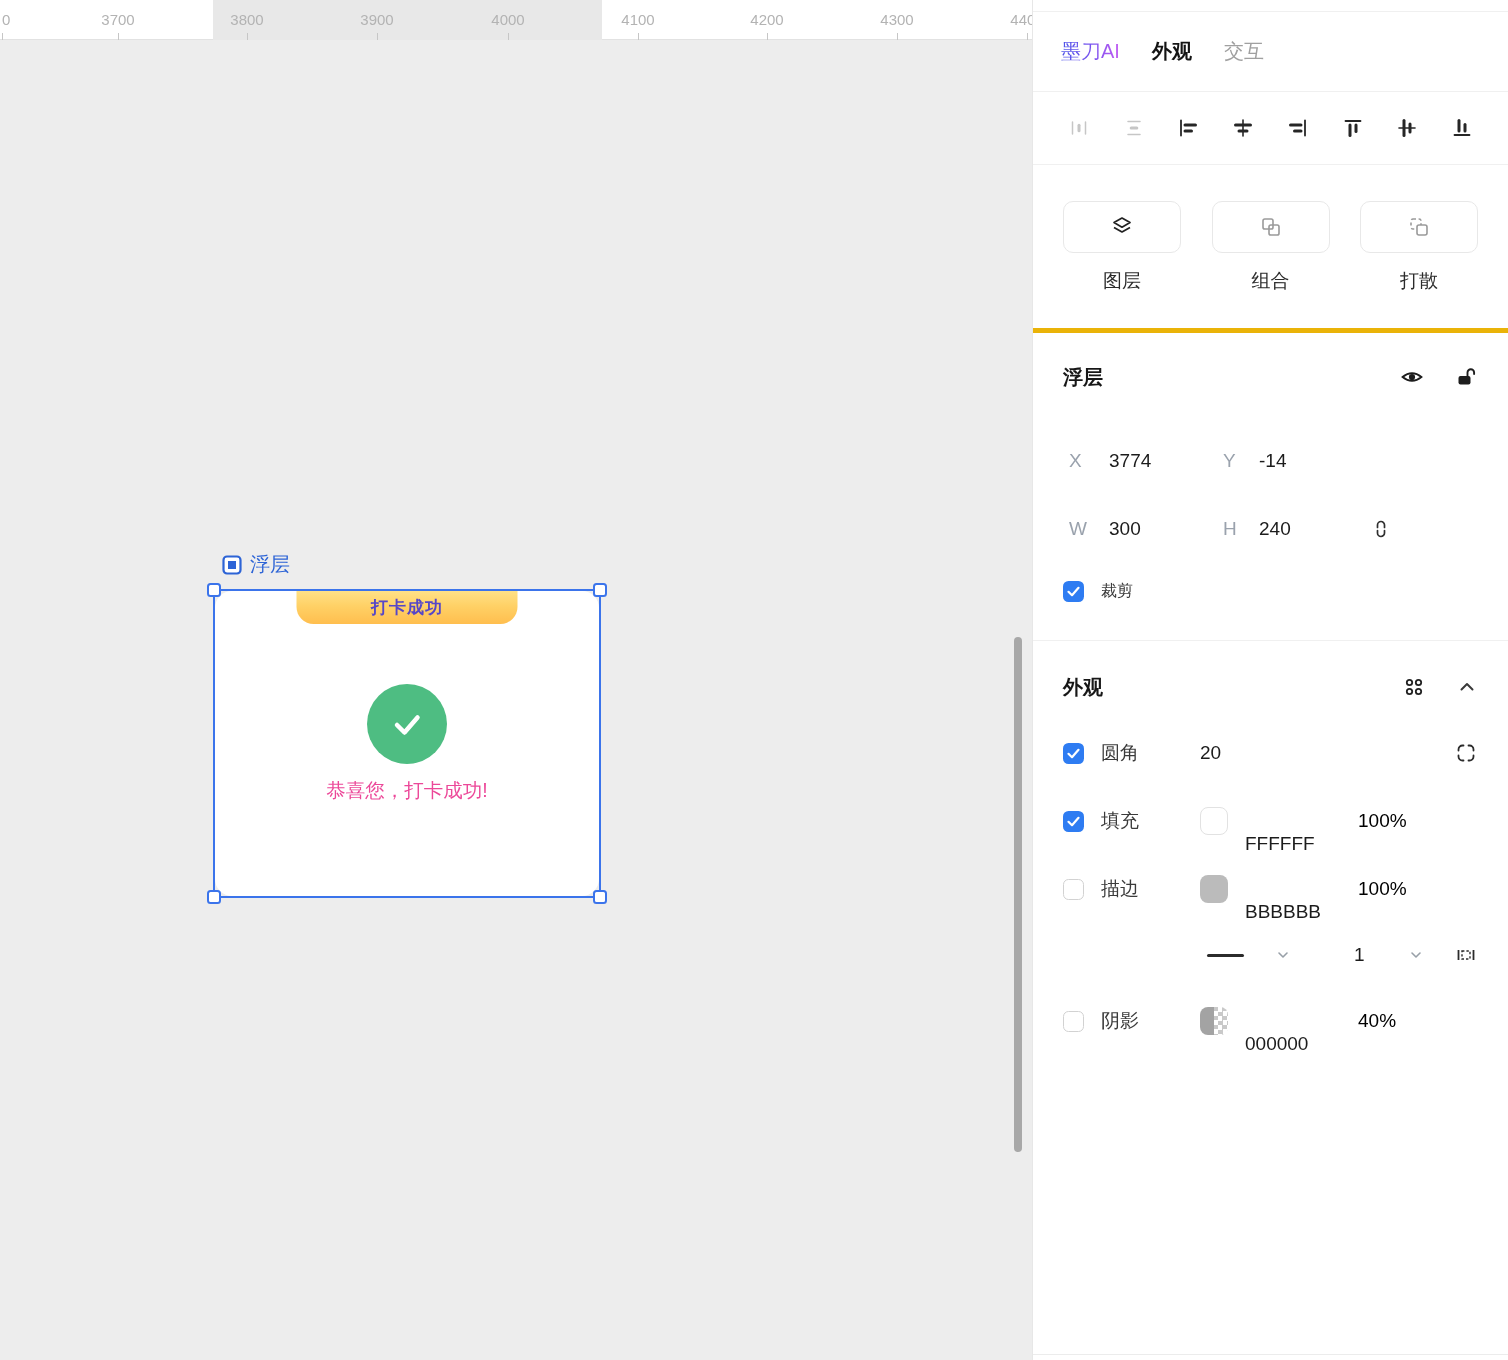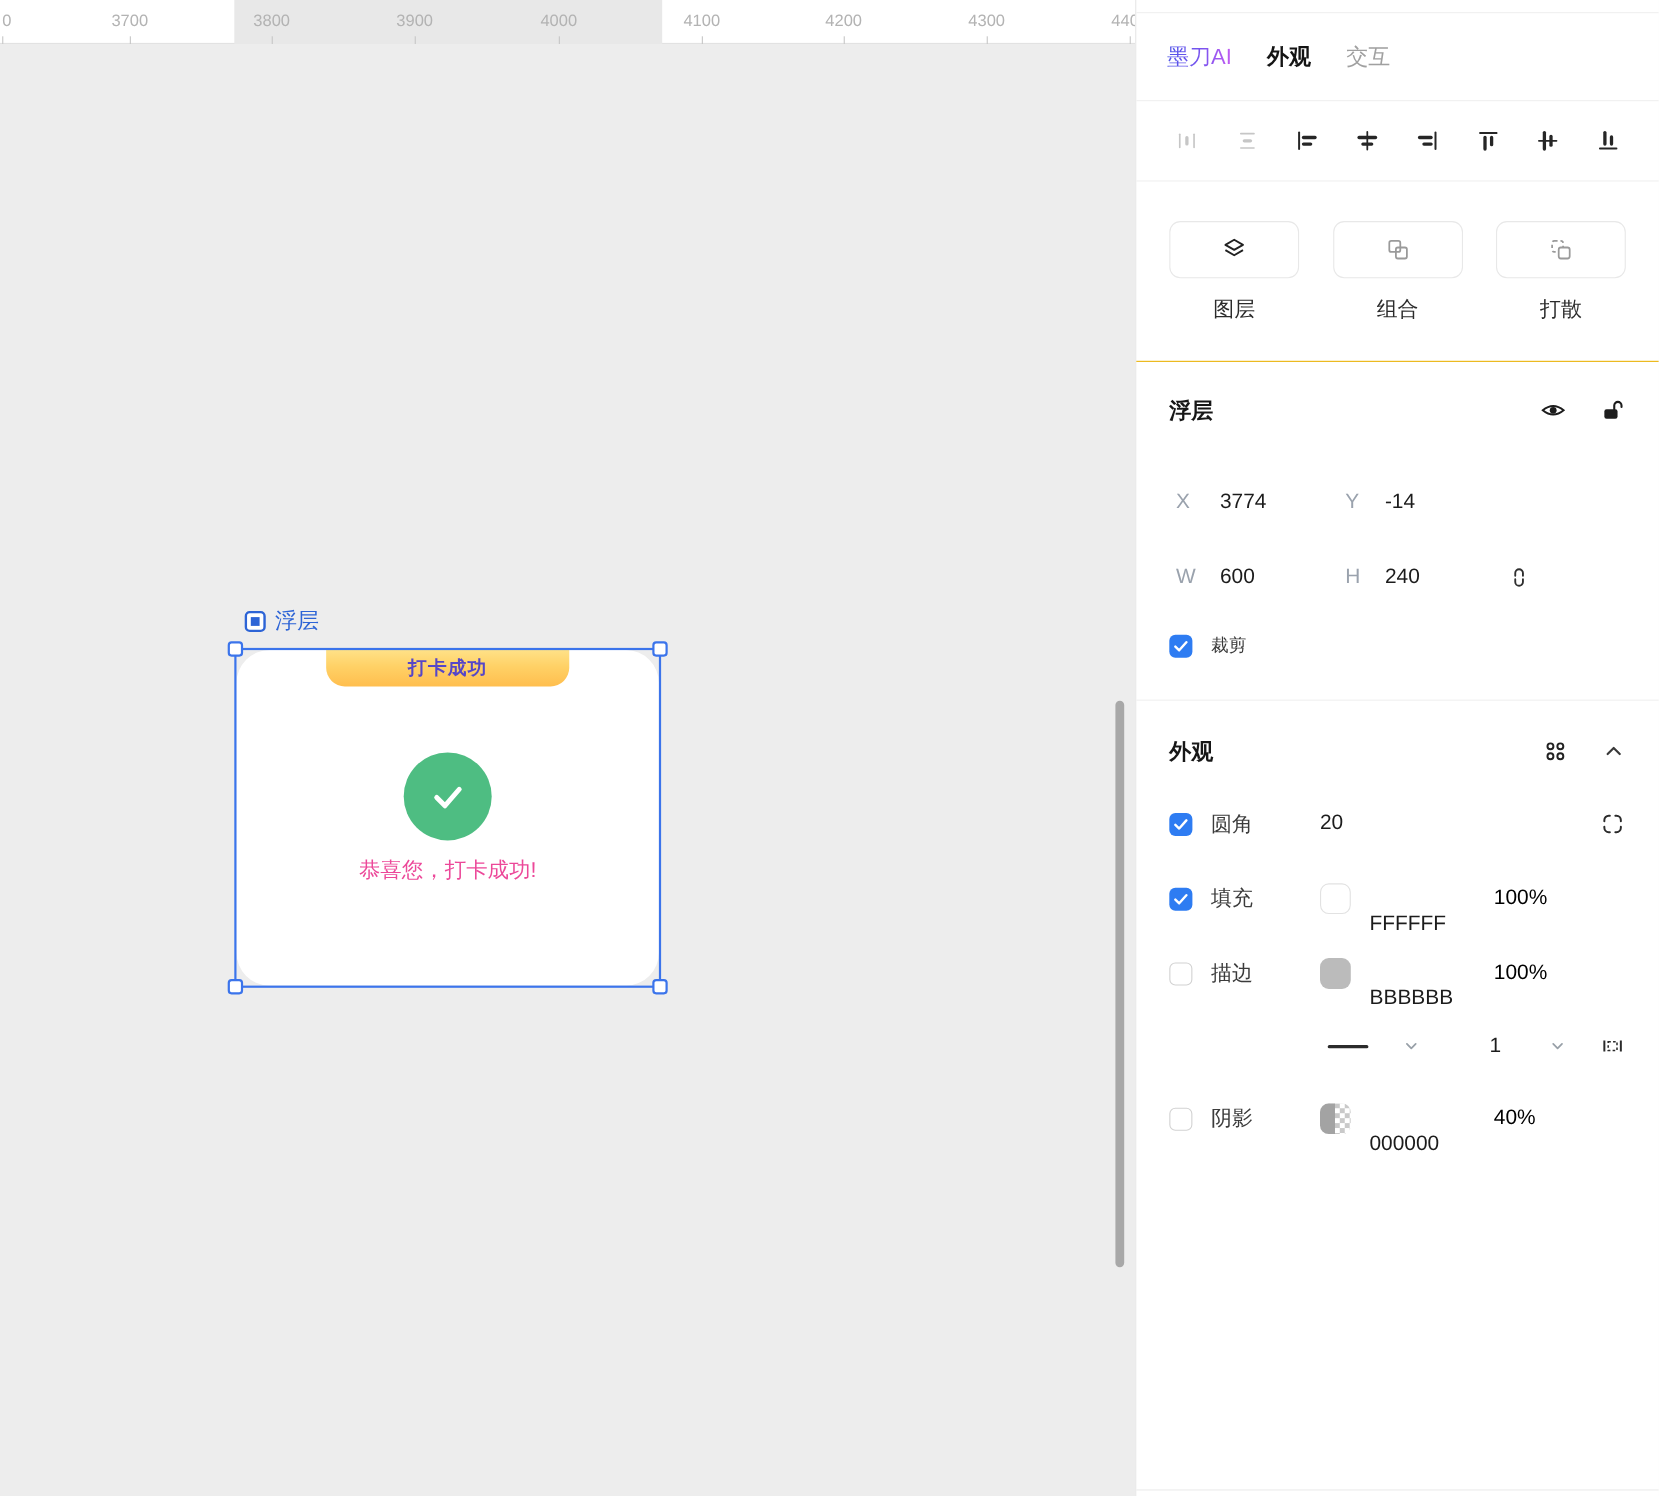--- a/index.html
+++ b/index.html
@@ -14,42 +14,42 @@
   .rlabel { position:absolute; top:19px; transform:translate(-50%,-50%); font-size:15px; color:#b3b3b3; white-space:nowrap; }
   .rlabel.edge { transform:translate(0,-50%); }
   .rmark { position:absolute; top:33px; left:0; width:1px; height:7px; background:#c6c6c6; }
 
   .selection-label { position:absolute; left:222px; top:551px; display:flex; align-items:center; gap:8px; color:#2d64d6; font-size:20px; font-weight:500; }
   .selection { position:absolute; left:213px; top:589px; width:388px; height:309px; border:2px solid #3b74eb; }
   .handle { position:absolute; width:14px; height:14px; background:#fff; border:2px solid #3b74eb; border-radius:3.5px; }
   .h-tl { left:-8px; top:-8px; } .h-tr { right:-8px; top:-8px; }
   .h-bl { left:-8px; bottom:-8px; } .h-br { right:-8px; bottom:-8px; }
 
-  .card { position:absolute; left:215px; top:591px; width:384px; height:305px; background:#ffffff; border-radius:30px; overflow:hidden; }
+  .card { position:absolute; left:215px; top:591px; width:384px; height:305px; background:#ffffff; border-radius:17px; overflow:hidden; }
   .badge { position:absolute; left:50%; top:0; transform:translateX(-50%); width:221px; height:33px; line-height:33px; text-align:center;
            background:linear-gradient(180deg,#ffe187 0%,#ffd166 45%,#ffbe4e 100%); border-radius:0 0 17px 17px;
            color:#5646c8; font-size:17px; font-weight:700; letter-spacing:1px; }
   .check-circle { position:absolute; left:152px; top:93px; width:80px; height:80px; border-radius:50%; background:#4ebd82; display:flex; align-items:center; justify-content:center; }
   .card-msg { position:absolute; left:0; top:186px; width:100%; text-align:center; font-size:19.5px; color:#ec4899; }
 
   .canvas-scrollbar { position:absolute; left:1014px; top:637px; width:8px; height:515px; background:#a8a8a8; border-radius:4px; }
 
   
   .panel { position:absolute; left:1032px; top:0; width:476px; height:1360px; background:#fff; border-left:1px solid #e7e7e7; color:#1f1f1f; }
   .panel::after { content:""; position:absolute; left:0; right:0; bottom:5px; height:1px; background:#ececec; }
   .top-strip { height:12px; border-bottom:1px solid #f0f0f0; }
   .tabbar { height:80px; display:flex; align-items:center; gap:32px; padding:0 28px; border-bottom:1px solid #f0f0f0; font-size:20px; }
   .tab-ai { background:linear-gradient(90deg,#4e54e8 0%,#7b53ef 55%,#c45cf2 100%); -webkit-background-clip:text; background-clip:text; color:transparent; cursor:pointer; }
   .tab-active { color:#141414; font-weight:700; cursor:pointer; }
   .tab-idle { color:#a0a0a0; cursor:pointer;font-family:Liberation Serif, serif; }
 
   .align-row { height:73px; display:flex; align-items:center; justify-content:space-between; padding:0 33px; border-bottom:1px solid #f0f0f0; }
   .aicon { display:flex; align-items:center; justify-content:center; width:26px; height:26px; cursor:pointer; }
 
-  .group-sec { display:flex; justify-content:space-between; padding:36px 30px 34px; border-bottom:1px solid #eab308; }
+  .group-sec { display:flex; justify-content:space-between; padding:36px 30px 34px; border-bottom:5px solid #eab308; }
   .gbtn { width:118px; text-align:center; cursor:pointer; }
   .btn-box { height:52px; border:1px solid #e8e8e8; border-radius:10px; display:flex; align-items:center; justify-content:center; background:#fff; }
   .btn-label { margin-top:15px; font-size:19px; color:#2b2b2b; }
 
   .layer-sec { padding:22px 30px 21px; border-bottom:1px solid #f0f0f0; }
   .sec-head { display:flex; align-items:center; height:44px; }
   .sec-title { flex:1; font-size:20px; font-weight:700; color:#171717; }
   .head-icons { display:flex; align-items:center; gap:30px; }
   .xy-row { display:flex; align-items:center; height:68px; padding-left:6px; font-size:19px; }
   .xy-row.first { margin-top:28px; }
@@ -289,21 +289,21 @@
 
     <div class="xy-row first">
       <span class="axis">X</span>
       <span class="aval">3774</span>
       <span class="axis2">Y</span>
       <span class="aval2">-14</span>
     </div>
 
     <div class="xy-row">
       <span class="axis">W</span>
-      <span class="aval">600</span>
+      <span class="aval">300</span>
       <span class="axis2">H</span>
       <span class="aval2">240</span>
       <span style="margin-left:28px; display:flex;">
         <svg width="24" height="24" viewBox="0 0 24 24" fill="none" stroke="#2f2f2f" stroke-width="1.7" stroke-linecap="round">
             <path d="M8.5 10.5 V8 a3.5 3.5 0 0 1 7 0 v2.5"></path>
             <path d="M8.5 13.5 V16 a3.5 3.5 0 0 0 7 0 v-2.5"></path>
           </svg>
       </span>
     </div>
 

